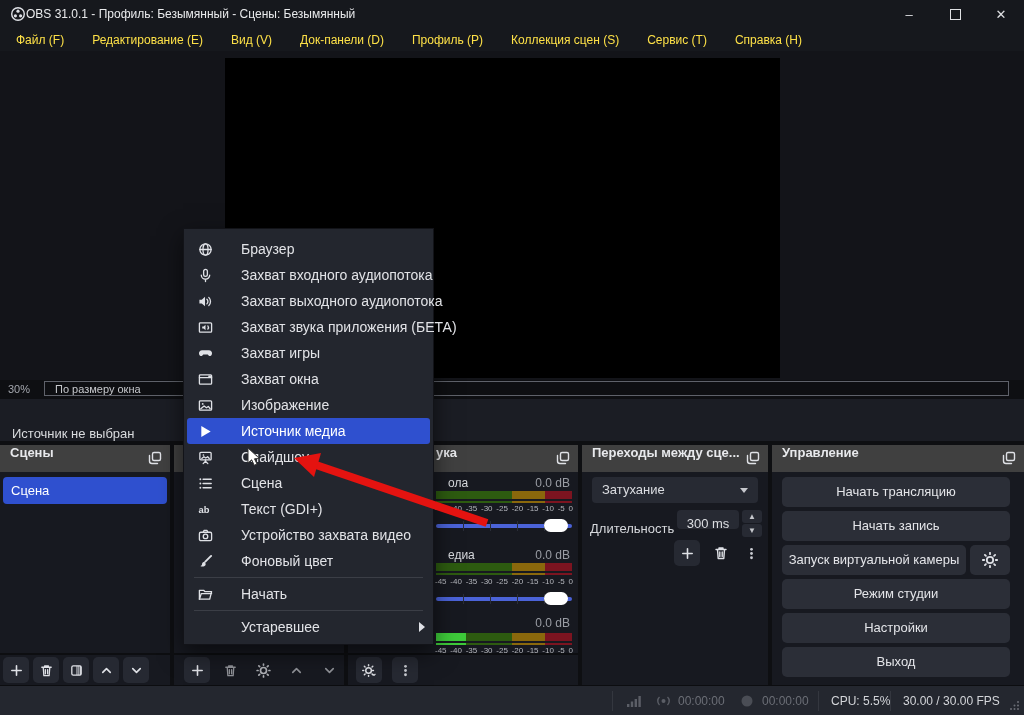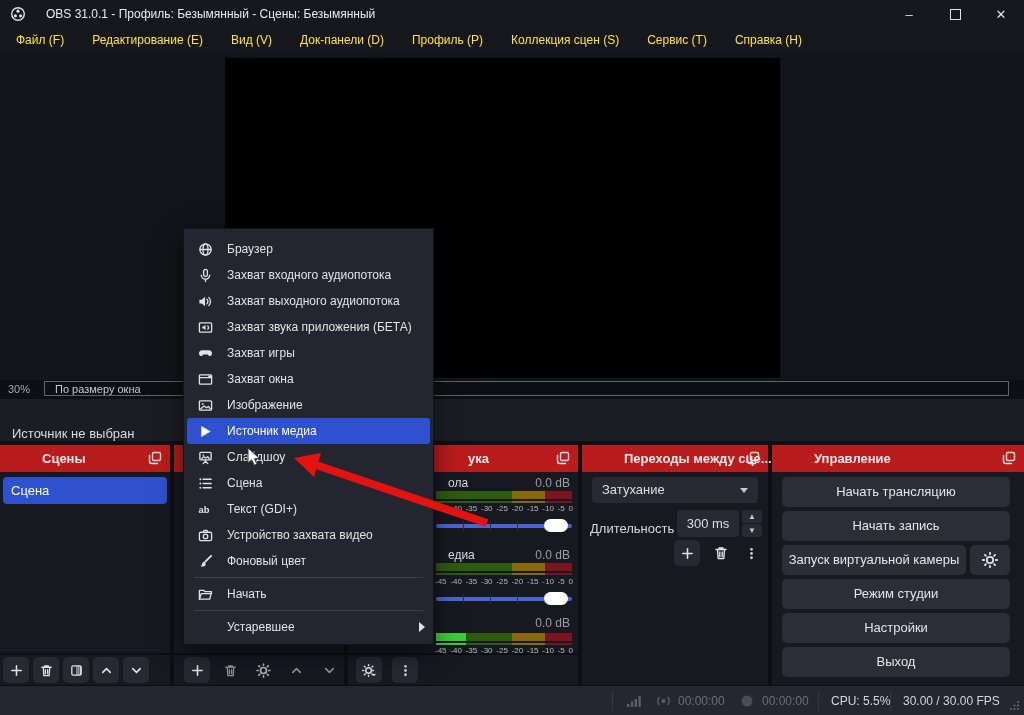--- a/index.html
+++ b/index.html
@@ -5,40 +5,40 @@
   html,body{margin:0;padding:0;}
   body{width:1024px;height:715px;position:relative;overflow:hidden;
        background:#0e0f12;font-family:"Liberation Sans",sans-serif;
        -webkit-font-smoothing:antialiased;}
   .abs{position:absolute;}
   svg{display:block;}
   .ico{stroke:#dfe1e6;fill:none;stroke-width:1.4;stroke-linecap:round;stroke-linejoin:round;}
 
   
   .titlebar{left:0;top:0;width:1024px;height:28px;background:#16181d;display:flex;align-items:center;}
-  .title-text{color:#e9eaec;font-size:12px;margin-left:20px;}
+  .title-text{color:#e9eaec;font-size:12px;margin-left:0;}
   .winbtns{position:absolute;right:0;top:0;height:28px;display:flex;}
   .winbtn{width:46px;height:28px;display:flex;align-items:center;justify-content:center;color:#dfe0e3;font-size:13px;}
   .maxbox{width:9px;height:9px;border:1px solid #dfe0e3;}
 
   
   .menubar{left:0;top:28px;width:1024px;height:23px;background:#16181d;display:flex;align-items:center;padding-left:2px;border-bottom:1px solid #101114;}
   .menubar-item{color:#fde047;font-size:12px;padding:0 14px;line-height:22px;}
 
   
   .preview{left:0;top:51px;width:1024px;height:329px;background:#131419;}
   .canvas{left:225px;top:58px;width:555px;height:320px;background:#000;}
   .zoomlabel{left:8px;top:383px;font-size:11px;color:#a3a6ad;}
   .zoomcombo{left:44px;top:381px;width:965px;height:15px;border:1px solid #5f626a;color:#c7c9cd;font-size:11px;line-height:15px;padding-left:10px;box-sizing:border-box;}
   .srcbar{left:0;top:399px;width:1024px;height:42px;background:#1b1d24;display:flex;align-items:flex-end;}
   .srcbar span{color:#d9dbde;font-size:13px;margin-left:12px;}
 
   
   .dock{position:absolute;top:445px;height:240px;background:#171920;}
-  .dock-header{height:27px;background:#b91c1c;display:flex;align-items:center;position:relative;padding-left:32px;}
+  .dock-header{height:27px;background:#404040;display:flex;position:relative;}
   .dock-title{color:#e8e9ec;font-size:13px;font-weight:bold;margin-left:10px;white-space:nowrap;}
   .dock-pop{position:absolute;right:7px;top:5px;}
   .dock-toolbar{position:absolute;left:0;top:208px;width:100%;height:32px;border-top:2px solid #0d0e11;display:flex;align-items:center;padding-left:3px;box-sizing:border-box;gap:4px;}
   .tbtn{width:26px;height:26px;background:#262932;border-radius:5px;display:flex;align-items:center;justify-content:center;}
   .tflat{width:26px;height:26px;display:flex;align-items:center;justify-content:center;}
   .scene-item{left:3px;top:32px;width:164px;height:27px;background:#2f50cf;border-radius:4px;color:#fff;font-size:13px;line-height:27px;padding-left:8px;box-sizing:border-box;}
 
   
   .mx-name{position:absolute;left:100px;color:#d7d9dd;font-size:12px;}
   .mx-db{position:absolute;color:#9a9da4;font-size:12px;right:8px;}
@@ -49,40 +49,40 @@
   .scale{position:absolute;left:87px;width:138px;display:flex;justify-content:space-between;color:#b4b6bc;font-size:8px;}
   .slider{position:absolute;left:88px;width:136px;height:16px;}
   .slider .track{position:absolute;left:0;top:6px;width:136px;height:4px;background:#4b63d8;border-radius:2px;}
   .slider .tick{position:absolute;top:3px;width:1px;height:10px;background:#2a2d38;}
   .slider .handle{position:absolute;top:1px;left:108px;width:24px;height:13px;background:#fff;border-radius:7px;}
 
   
   .combo{position:absolute;left:10px;top:32px;width:166px;height:26px;background:#272a33;border-radius:4px;color:#dcdee2;font-size:13px;line-height:26px;padding-left:10px;box-sizing:border-box;}
   .caret{position:absolute;right:10px;top:11px;width:0;height:0;border-left:4px solid transparent;border-right:4px solid transparent;border-top:5px solid #c5c7cc;}
   .dur-label{position:absolute;left:8px;top:70px;color:#d7d9dd;font-size:13px;line-height:27px;}
-  .spin{position:absolute;left:95px;top:65px;width:62px;height:27px;background:#272a33;border-radius:4px;color:#dcdee2;font-size:13px;line-height:27px;text-align:center;}
+  .spin{position:absolute;left:95px;top:65px;width:62px;height:19px;background:#272a33;border-radius:4px;color:#dcdee2;font-size:13px;line-height:27px;text-align:center;}
   .spin-arrows{position:absolute;left:160px;top:65px;width:20px;height:27px;display:flex;flex-direction:column;gap:1px;}
   .spin-arrows div{flex:1;background:#272a33;border-radius:3px;display:flex;align-items:center;justify-content:center;color:#c5c7cc;font-size:8px;}
   .tr-btnrow{position:absolute;left:0;top:93px;width:100%;height:28px;}
 
   
   .ctl-btn{position:absolute;left:10px;width:228px;height:30px;background:#2b2e37;border-radius:5px;color:#e4e5e9;font-size:13px;line-height:30px;text-align:center;}
 
   
   .statusbar{left:0;top:685px;width:1024px;height:30px;background:#24272f;border-top:1px solid #0c0d10;box-sizing:border-box;}
   .sb-sep{position:absolute;top:5px;width:1px;height:20px;background:#34373f;}
   .sb-dim{color:#6b6e76;font-size:12px;}
   .sb-bright{color:#d3d5d9;font-size:12px;}
 
   
   .ctxmenu{left:183px;top:228px;width:251px;background:#23262e;border:1px solid #121318;
            box-shadow:0 8px 22px rgba(0,0,0,.55);z-index:50;box-sizing:border-box;padding:7px 0 4px 0;}
   .mi{height:26px;display:flex;align-items:center;padding:0 8px 0 13px;}
   .mi .micon{width:16px;height:16px;flex:0 0 16px;display:flex;align-items:center;justify-content:center;}
-  .mi .mlabel{color:#e2e3e7;font-size:12px;margin-left:14px;white-space:nowrap;}
+  .mi .mlabel{color:#e2e3e7;font-size:14px;margin-left:28px;white-space:nowrap;}
   .mi.hl{background:#2f50cf;margin:0 3px;border-radius:3px;padding:0 5px 0 10px;}
   .mi.hl .mlabel{color:#fff;}
   .msep{height:1px;background:#3b3e46;margin:3px 10px;}
   .subarrow{margin-left:auto;width:0;height:0;border-top:5px solid transparent;border-bottom:5px solid transparent;border-left:6px solid #dfe1e6;}
 
   .overlay{left:0;top:0;width:1024px;height:715px;z-index:60;pointer-events:none;}
 </style>
 </head>
 <body>
 

